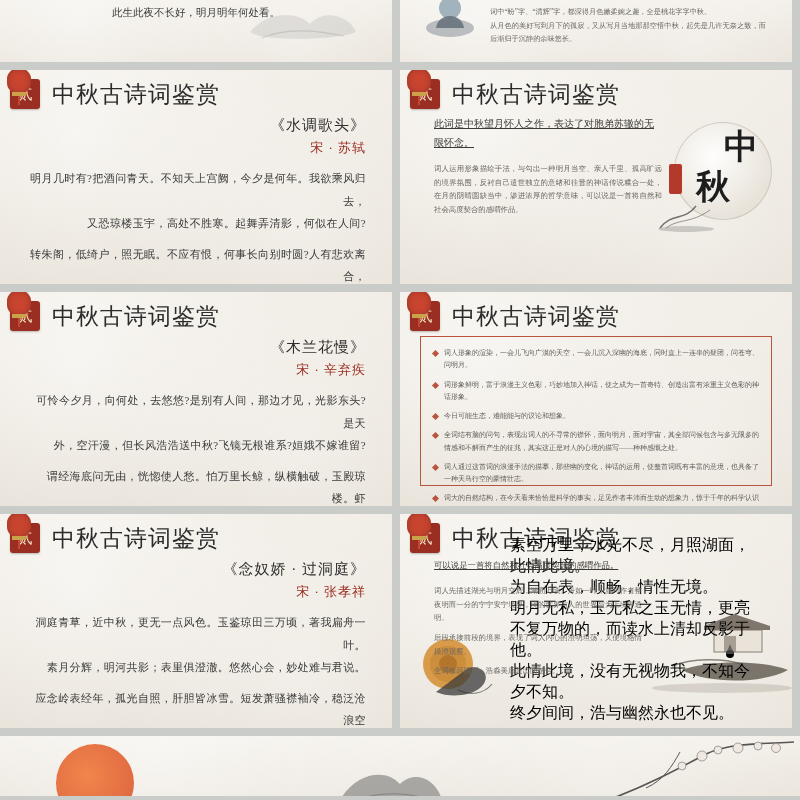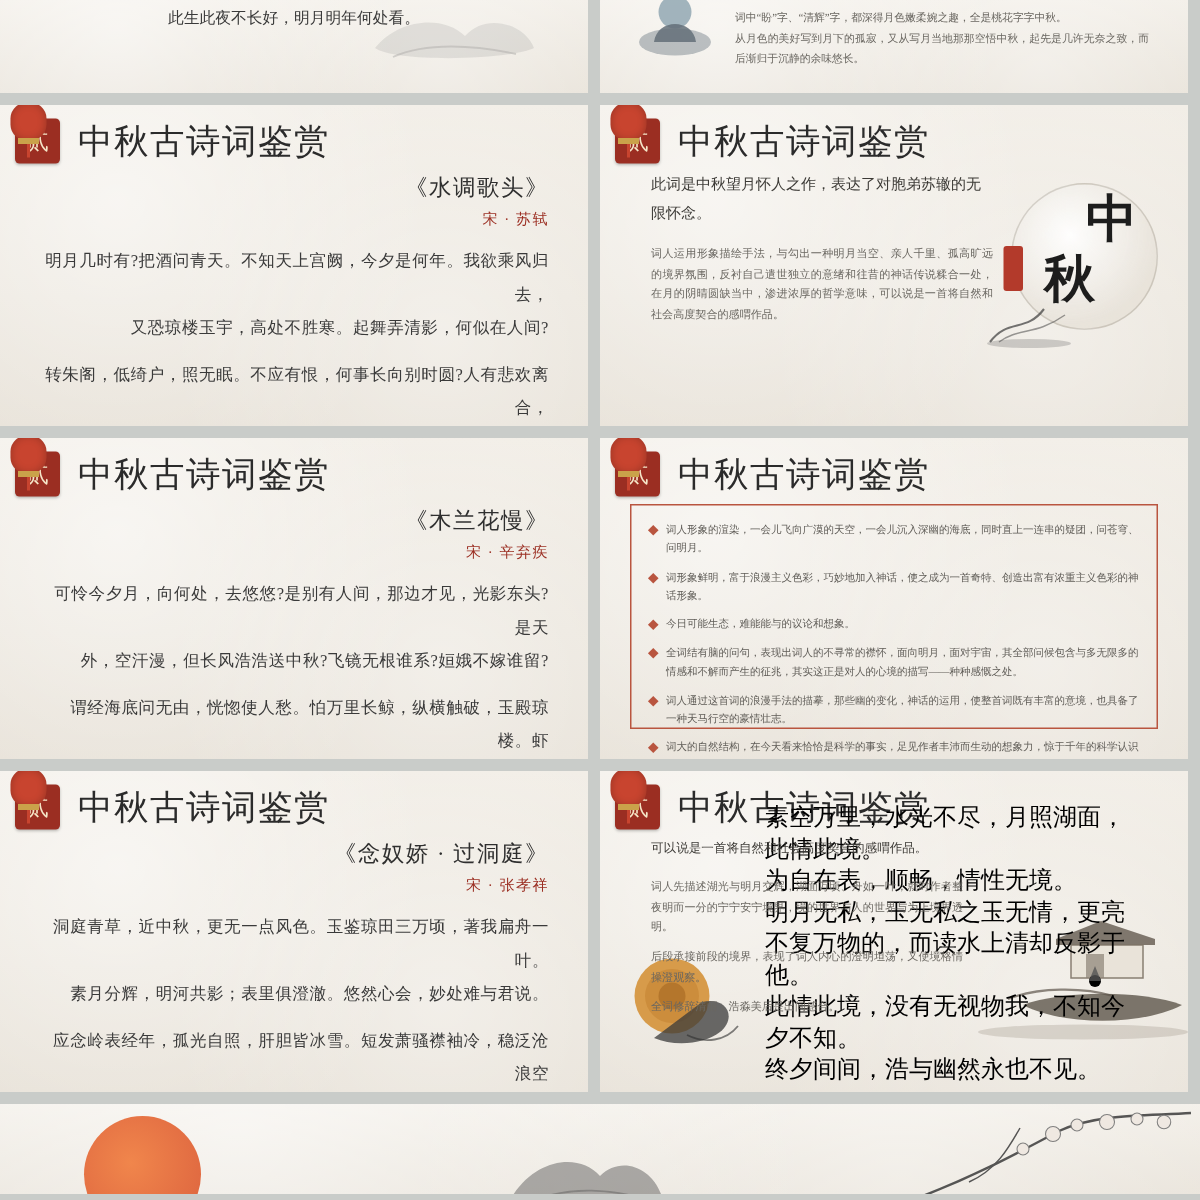--- a/index.html
+++ b/index.html
@@ -79,35 +79,35 @@
   
   .poem{
     padding:2px 26px 0 26px;
     text-align:right;
     color:#2f2f2f;
   }
   .poem-title{
     font-size:15px;margin:6px 0 4px;letter-spacing:1px;
   }
   .poem-author{
-    font-size:10px;color:#9b2e22;margin-bottom:10px;letter-spacing:1px;
+    font-size:13px;color:#9b2e22;margin-bottom:10px;letter-spacing:1px;
   }
   .poem-line{
     font-size:11px;line-height:2.05;color:#3a3a3a;letter-spacing:.4px;
   }
 
   
   .prose{
     padding:4px 30px 0 34px;
     color:#55524d;
     position:relative;
     z-index:2;
   }
   .prose .lead{
-    font-size:10px;line-height:1.9;margin:2px 0 10px;color:#3d3b37;
+    font-size:10px;line-height:1.9;margin:2px 0 10px;color:#3d3b37;text-decoration:underline;
   }
   .prose .para{
     font-size:7.4px;line-height:1.85;color:#6a6761;text-align:justify;margin:0 0 6px;
   }
 
   
   .bulletbox{
     margin:6px 20px 0 20px;
     border:1px solid #b9553f;
     padding:10px 12px;

